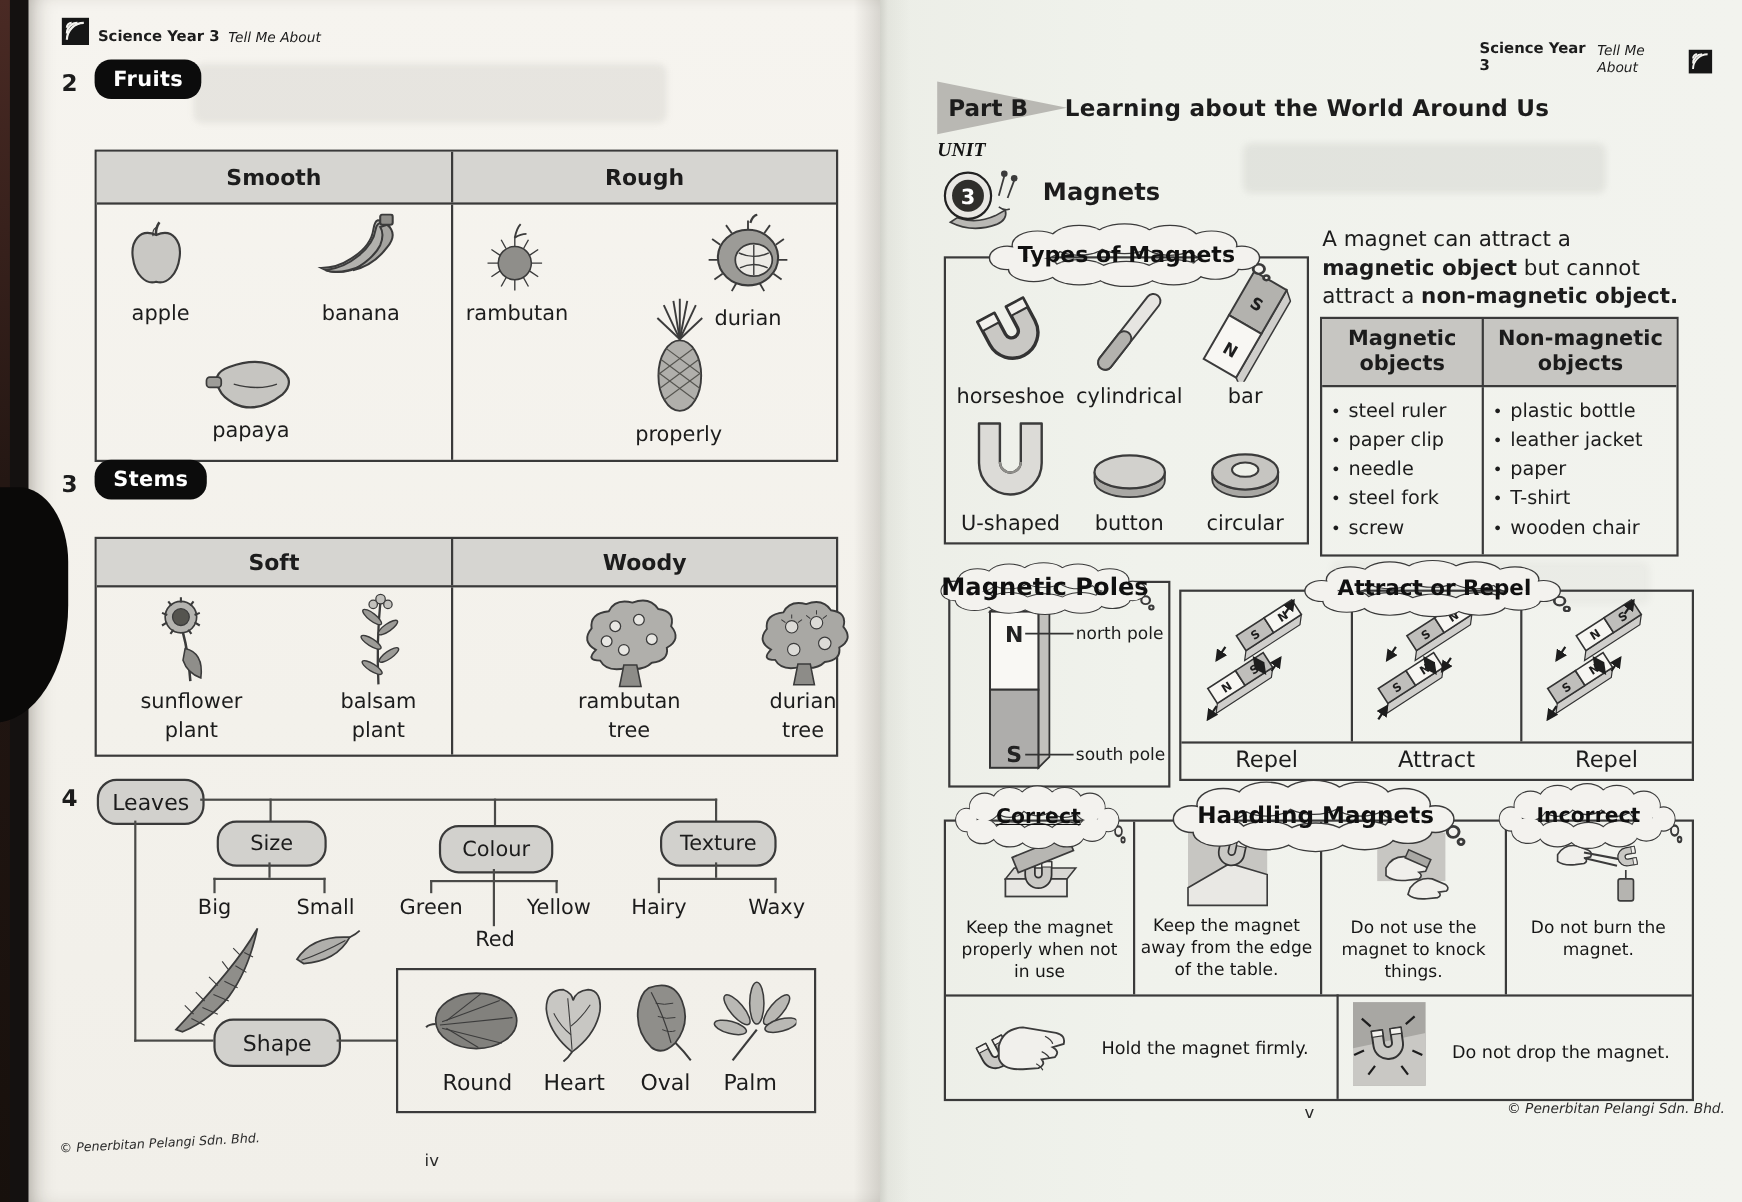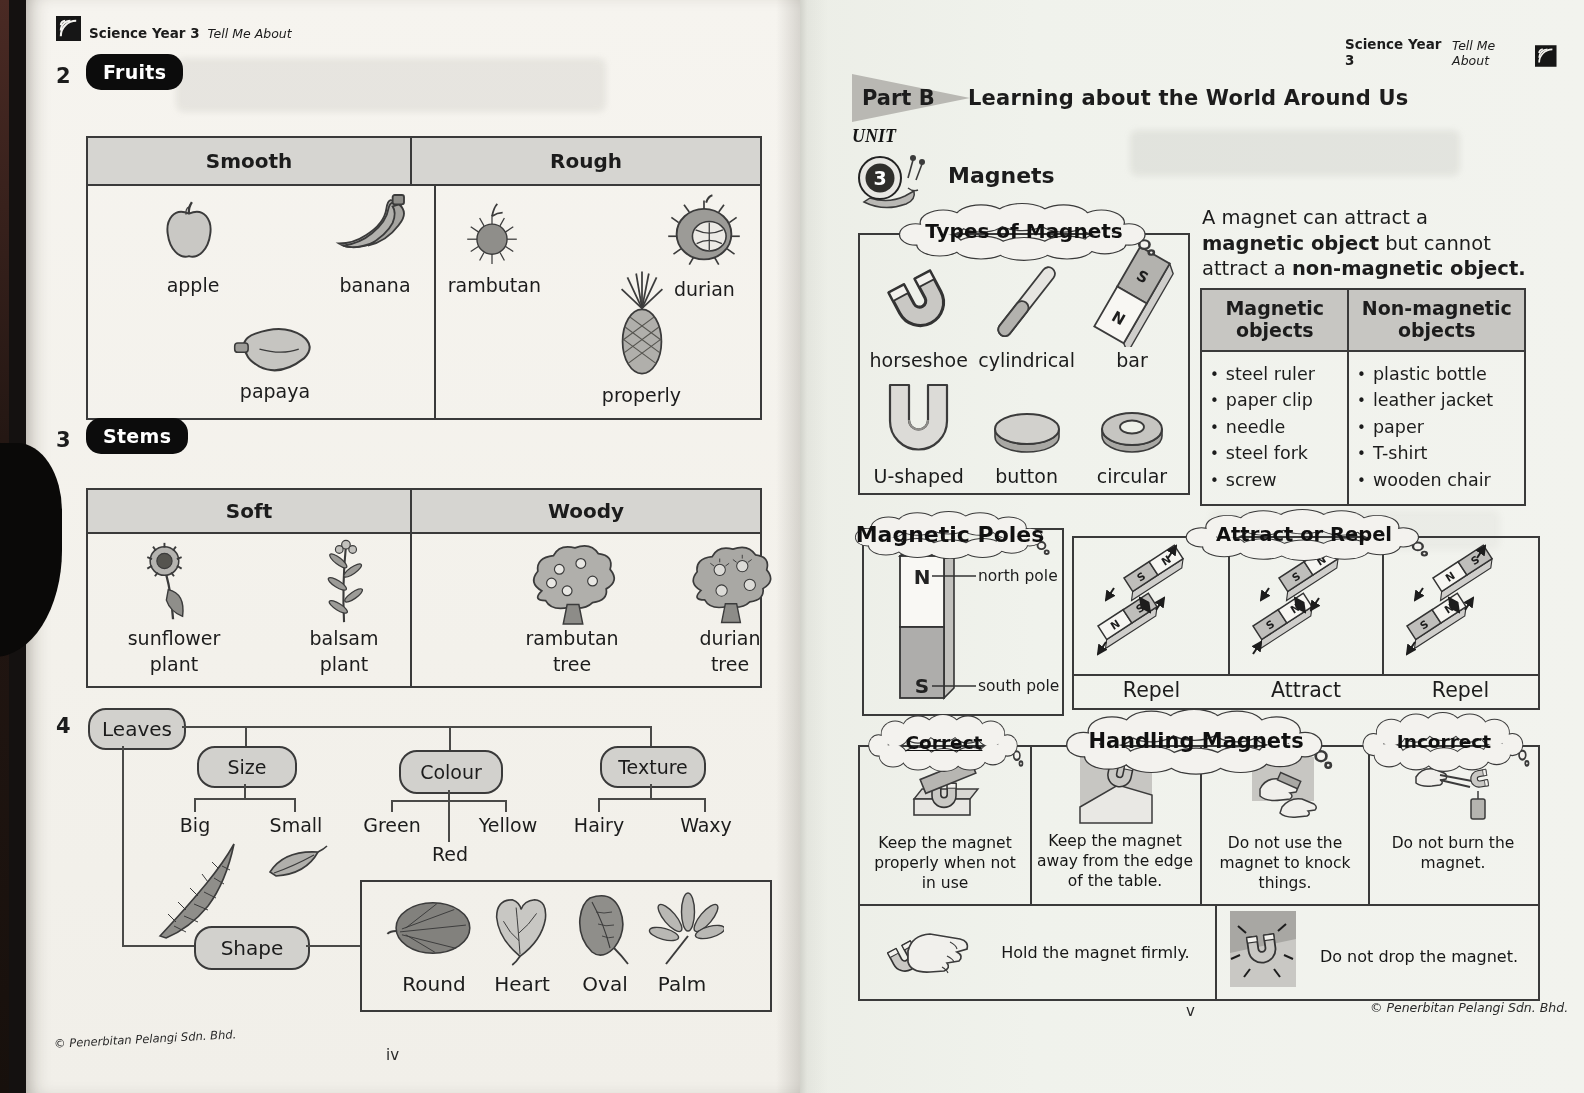--- a/index.html
+++ b/index.html
@@ -26,21 +26,21 @@
   .th + .th{border-left:2px solid #3a3a3a;}
   .tbody{display:flex;position:relative;}
   .td{position:relative;}
   .td + .td{border-left:2px solid #3a3a3a;}
   .ilabel{position:absolute;font-size:19px;text-align:center;transform:translateX(-50%);white-space:nowrap;}
   .ilabel.two{line-height:1.35;}
 
   .node{position:absolute;background:#d2d1cd;border:2px solid #3a3a3a;border-radius:18px;display:flex;align-items:center;justify-content:center;font-size:19px;}
   .ln{position:absolute;background:#4a4a48;}
   .dlabel{position:absolute;font-size:19px;transform:translateX(-50%);white-space:nowrap;}
-  .shapes-box{position:absolute;border:2px solid #3a3a3a;padding-left:30px;}
+  .shapes-box{position:absolute;border:2px solid #3a3a3a;}
   .shape-lbl{position:absolute;font-size:20px;transform:translateX(-50%);white-space:nowrap;}
 
   .foot-copy{font-style:italic;font-size:11.5px;color:#2a2a2a;}
   .foot-num{font-size:15px;color:#2a2a2a;}
 
   .cloud{position:absolute;}
   .cloud svg{position:absolute;left:0;top:0;width:100%;height:100%;overflow:visible;}
   .cloud .ct{position:absolute;inset:0;display:flex;align-items:center;justify-content:center;font-weight:bold;color:#101010;padding-bottom:4px;}
 
   .partb-tri{position:absolute;width:0;height:0;border-top:24px solid transparent;border-bottom:24px solid transparent;border-left:118px solid #b9b8b3;}
@@ -137,21 +137,21 @@
     </div>
 
     <div class="abs secnum" style="left:30px;top:64px;">2</div>
     <div class="abs badge" style="left:60px;top:54px;">Fruits</div>
 
     <div class="sheet-table" style="left:60px;top:116px;width:672px;margin-top:20px;">
       <div class="thead">
         <div class="th" style="width:322px;">Smooth</div>
         <div class="th" style="width:348px;">Rough</div>
       </div>
-      <div class="tbody" style="height:232px;padding-left:47px;">
+      <div class="tbody" style="height:232px;">
         <div class="td" style="width:322px;">
           <svg class="abs" style="left:25px;top:14px;" width="58" height="64" viewBox="0 0 60 64">
             <path d="M30 13 C14 6 6 20 8 34 C10 50 20 60 30 57 C40 60 50 50 52 34 C54 20 46 6 30 13 Z" fill="#c9c8c4" stroke="#3b3b3b" stroke-width="2"></path>
             <path d="M30 13 C29 7 31 4 33 1" stroke="#3b3b3b" stroke-width="2.4" fill="none"></path>
             <path d="M27 14 q-1 -6 3 -8" stroke="#3b3b3b" stroke-width="1.2" fill="none"></path>
           </svg>
           <div class="ilabel" style="left:58px;top:88px;">apple</div>
           <svg class="abs" style="left:195px;top:8px;" width="84" height="64" viewBox="0 0 80 62">
             <g stroke="#3b3b3b" stroke-width="1.8">
               <path d="M58 6 q14 2 10 14 q-6 22 -34 30 q-16 4 -26 -2 q14 0 26 -8 q18 -11 20 -26 q1 -7 4 -8 z" fill="#c4c3bf"></path>

